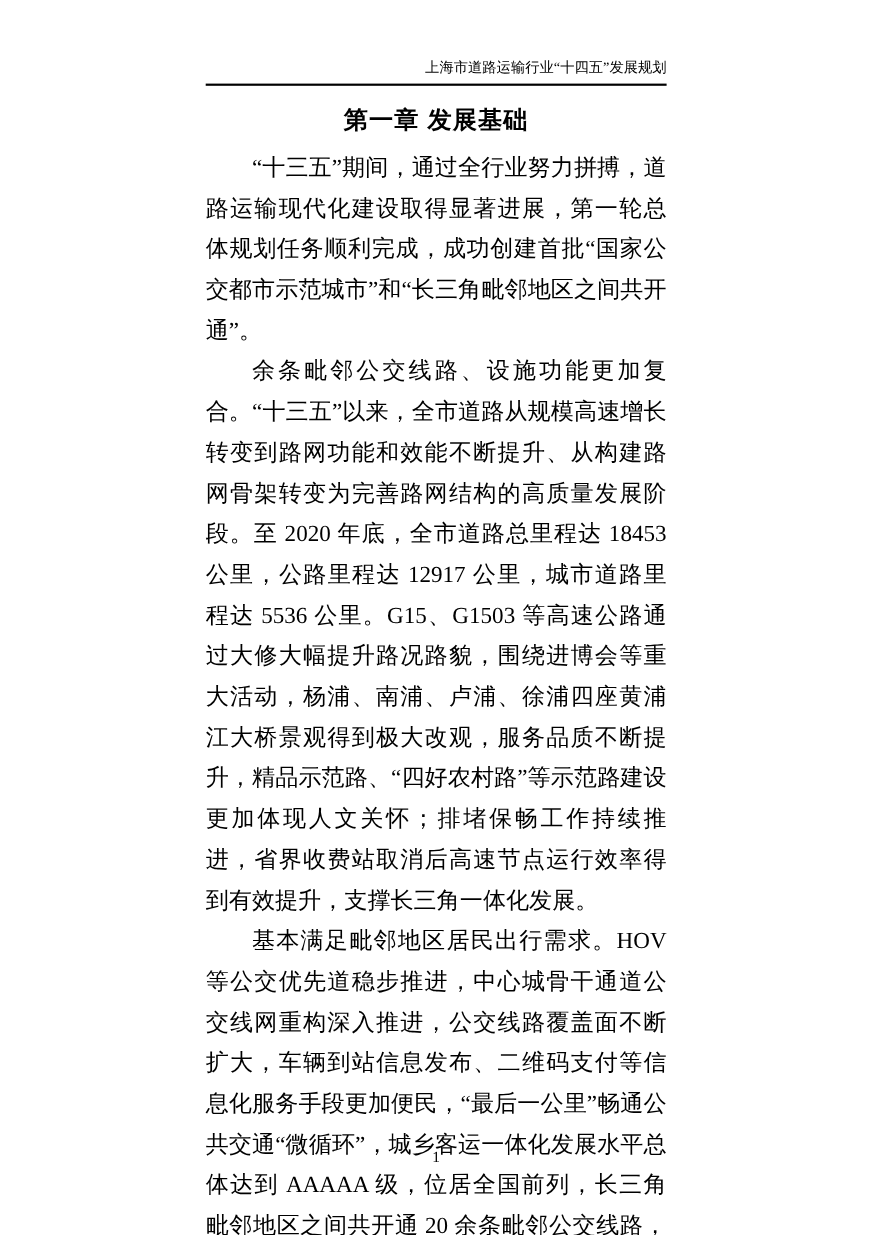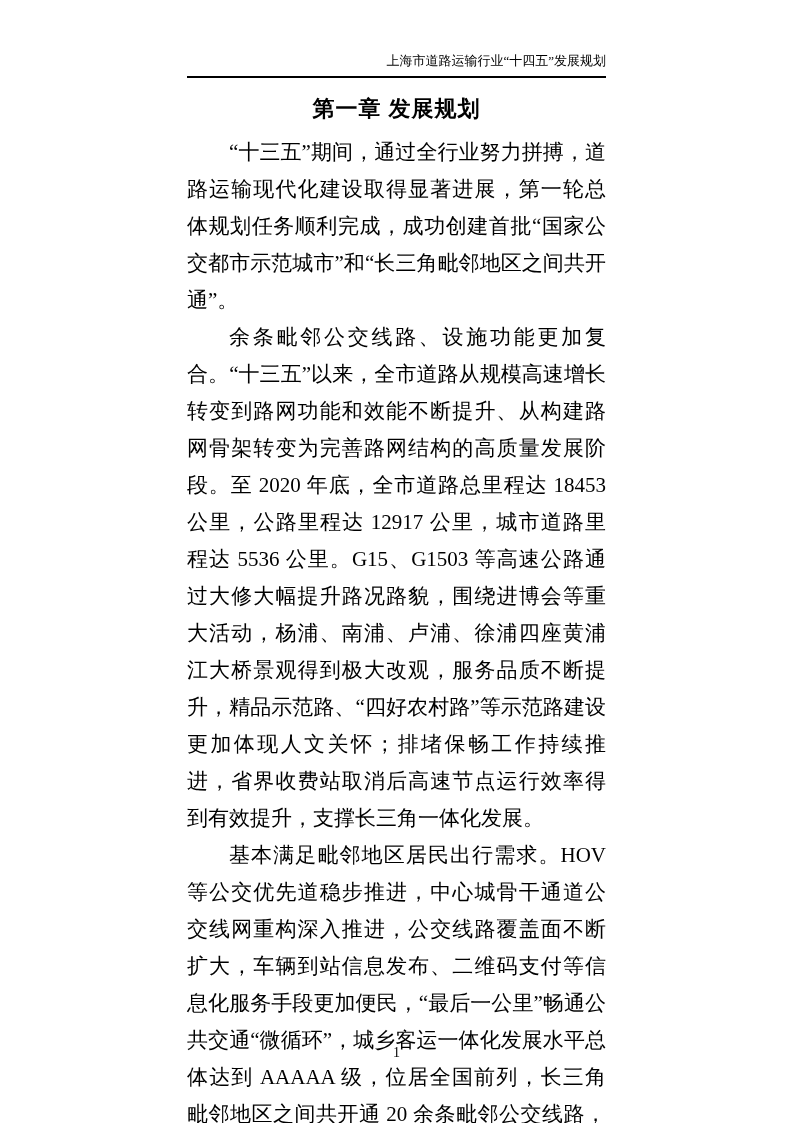--- a/index.html
+++ b/index.html
@@ -59,21 +59,21 @@
 </style>
 </head>
 <body>
 
 <div class="page">
 
   <div class="doc-header">
     <span>上海市道路运输行业“十四五”发展规划</span>
   </div>
 
-  <h1 class="chapter-title">第一章 发展规划</h1>
+  <h1 class="chapter-title">第一章 发展基础</h1>
 
   <div class="body-text">
       <p class="para"><span class="seg">“十三五”期间，通过全行业努力拼搏，道路运输现代化建设取得显著进展，第一轮总体规划任务顺利完成，成功创建首批</span><span class="seg bold">“国家公交都市示范城市”</span><span class="seg">和</span><span class="seg bold">“长三角毗邻地区之间共开通”</span><span class="seg">。</span></p>
       <p class="para"><span class="seg bold">余条毗邻公交线路、设施功能更加复合。</span><span class="seg">“十三五”以来，全市道路从规模高速增长转变到路网功能和效能不断提升、从构建路网骨架转变为完善路网结构的高质量发展阶段。至 2020 年底，全市道路总里程达 18453 公里，公路里程达 12917 公里，城市道路里程达 5536 公里。G15、G1503 等高速公路通过大修大幅提升路况路貌，围绕进博会等重大活动，杨浦、南浦、卢浦、徐浦四座黄浦江大桥景观得到极大改观，服务品质不断提升，精品示范路、“四好农村路”等示范路建设更加体现人文关怀；排堵保畅工作持续推进，省界收费站取消后高速节点运行效率得到有效提升，支撑长三角一体化发展。</span></p>
       <p class="para"><span class="seg bold">基本满足毗邻地区居民出行需求。</span><span class="seg">HOV 等公交优先道稳步推进，中心城骨干通道公交线网重构深入推进，公交线路覆盖面不断扩大，车辆到站信息发布、二维码支付等信息化服务手段更加便民，“最后一公里”畅通公共交通“微循环”，城乡客运一体化发展水平总体达到 AAAAA 级，位居全国前列，长三角毗邻地区之间共开通 20 余条毗邻公交线路，基本满足毗邻地区居民出行需求；出租车候客站点、“一键叫车”服务更加方便老年人群出行；分时租赁、网约车、互联网租赁自行车以及无车承运人等新型交通运输模式快速兴起；长途客运向中短途方向发展，交游融合、市内定制客运等服务形式悄然兴起；冷链运输、城市配送等新型运输组织方式加快发展，司机之家服务进一步优化货运从业环境。</span></p>
     </div>
 
   <div class="doc-footer">
     <span>1</span>
   </div>

